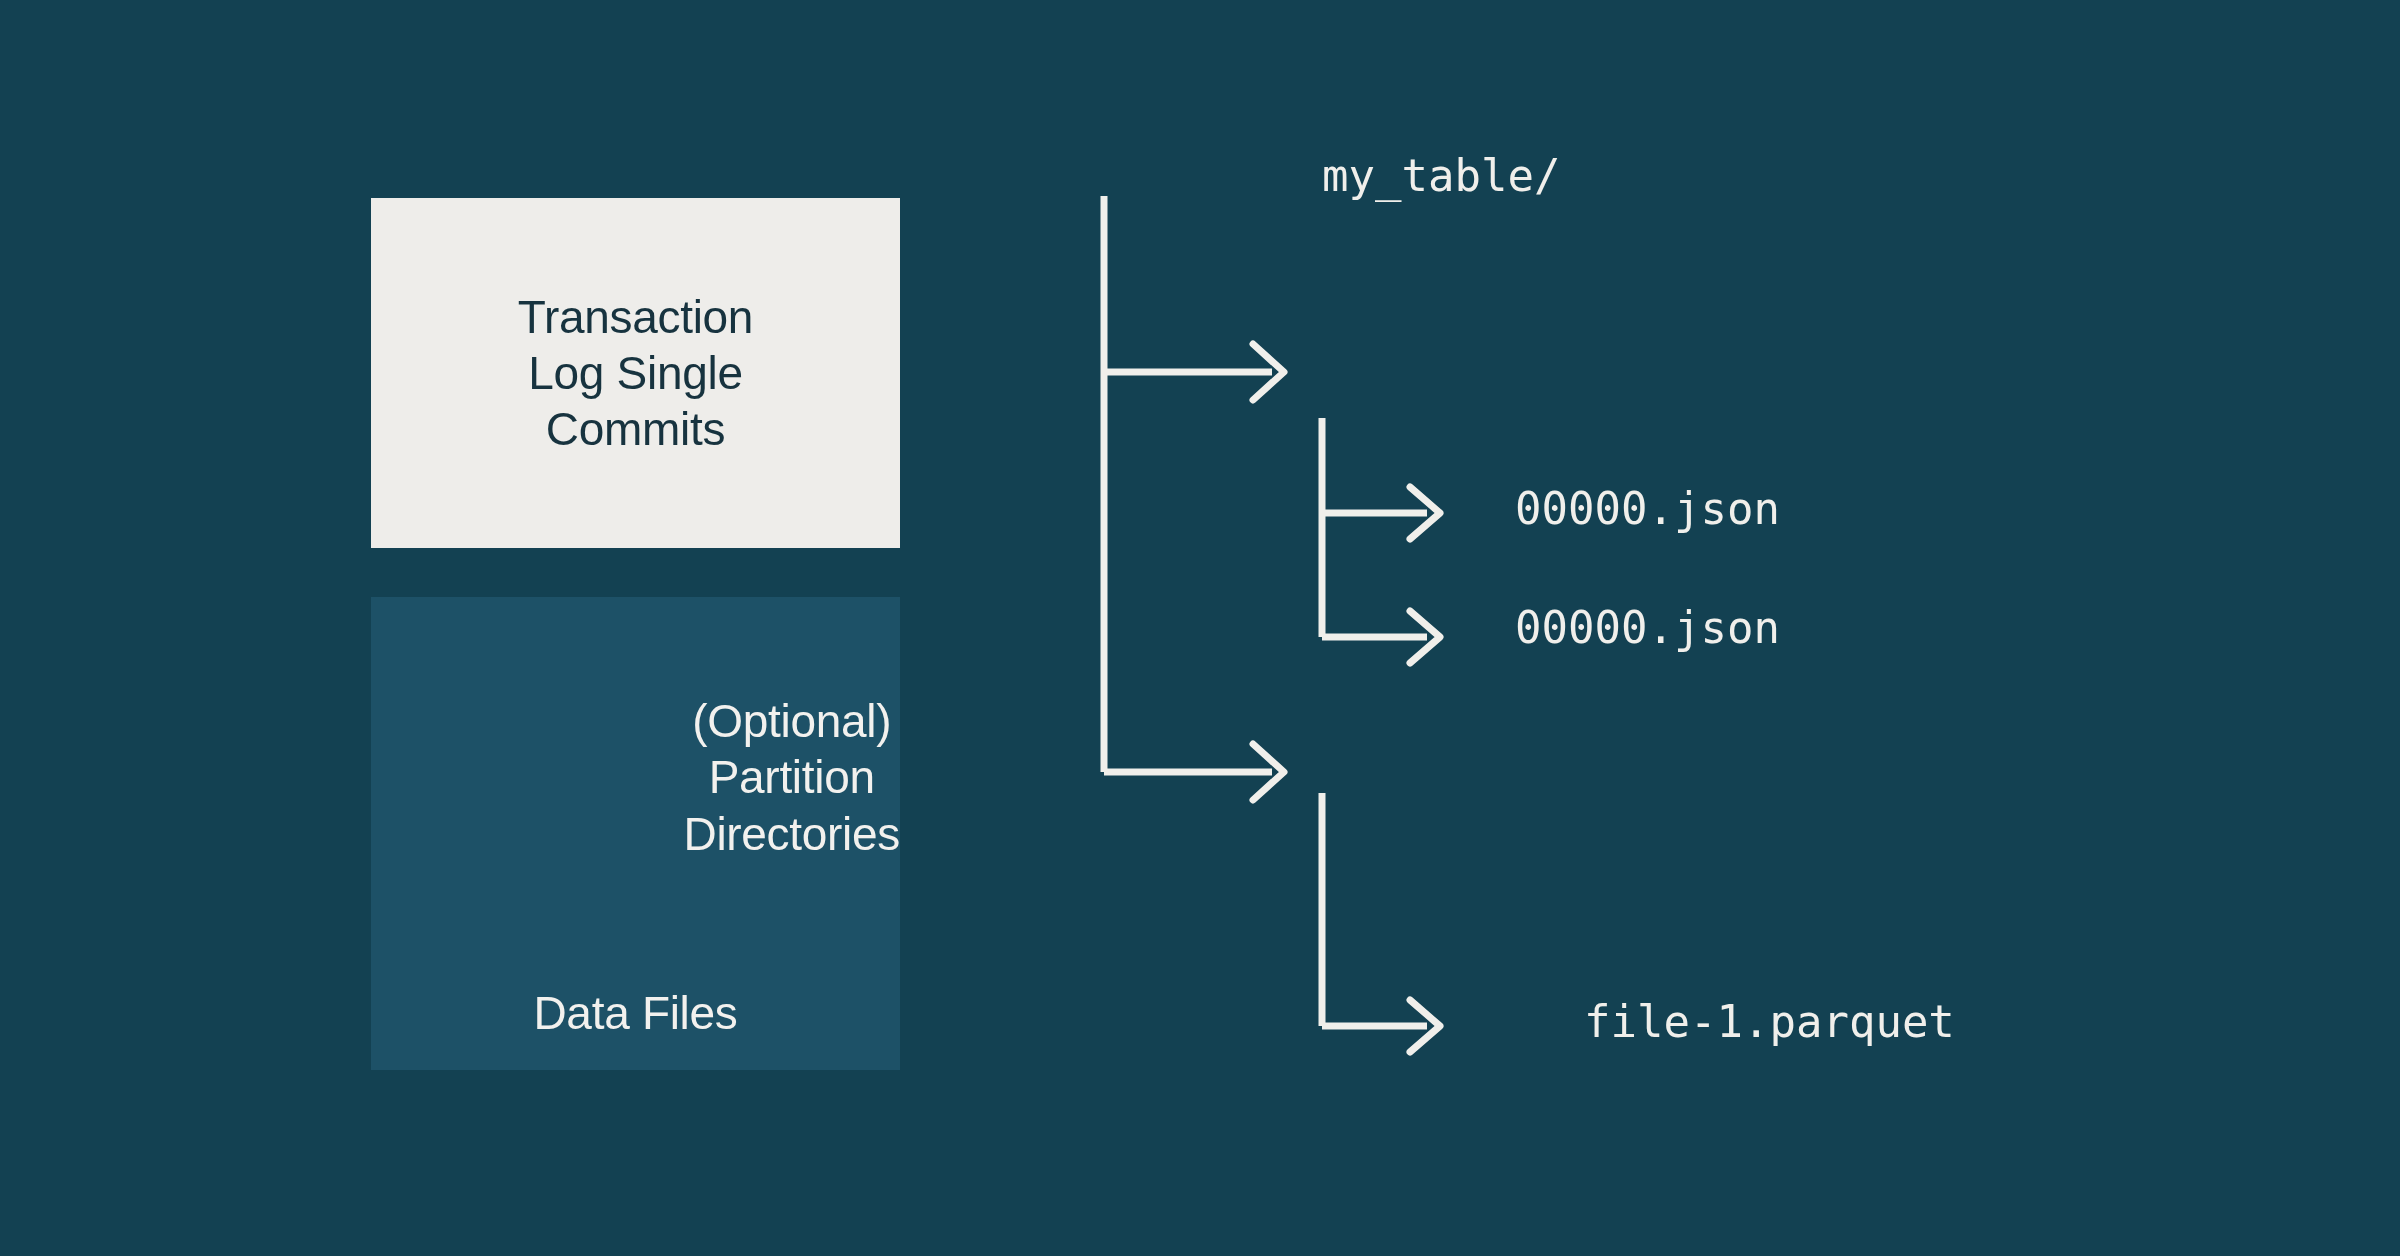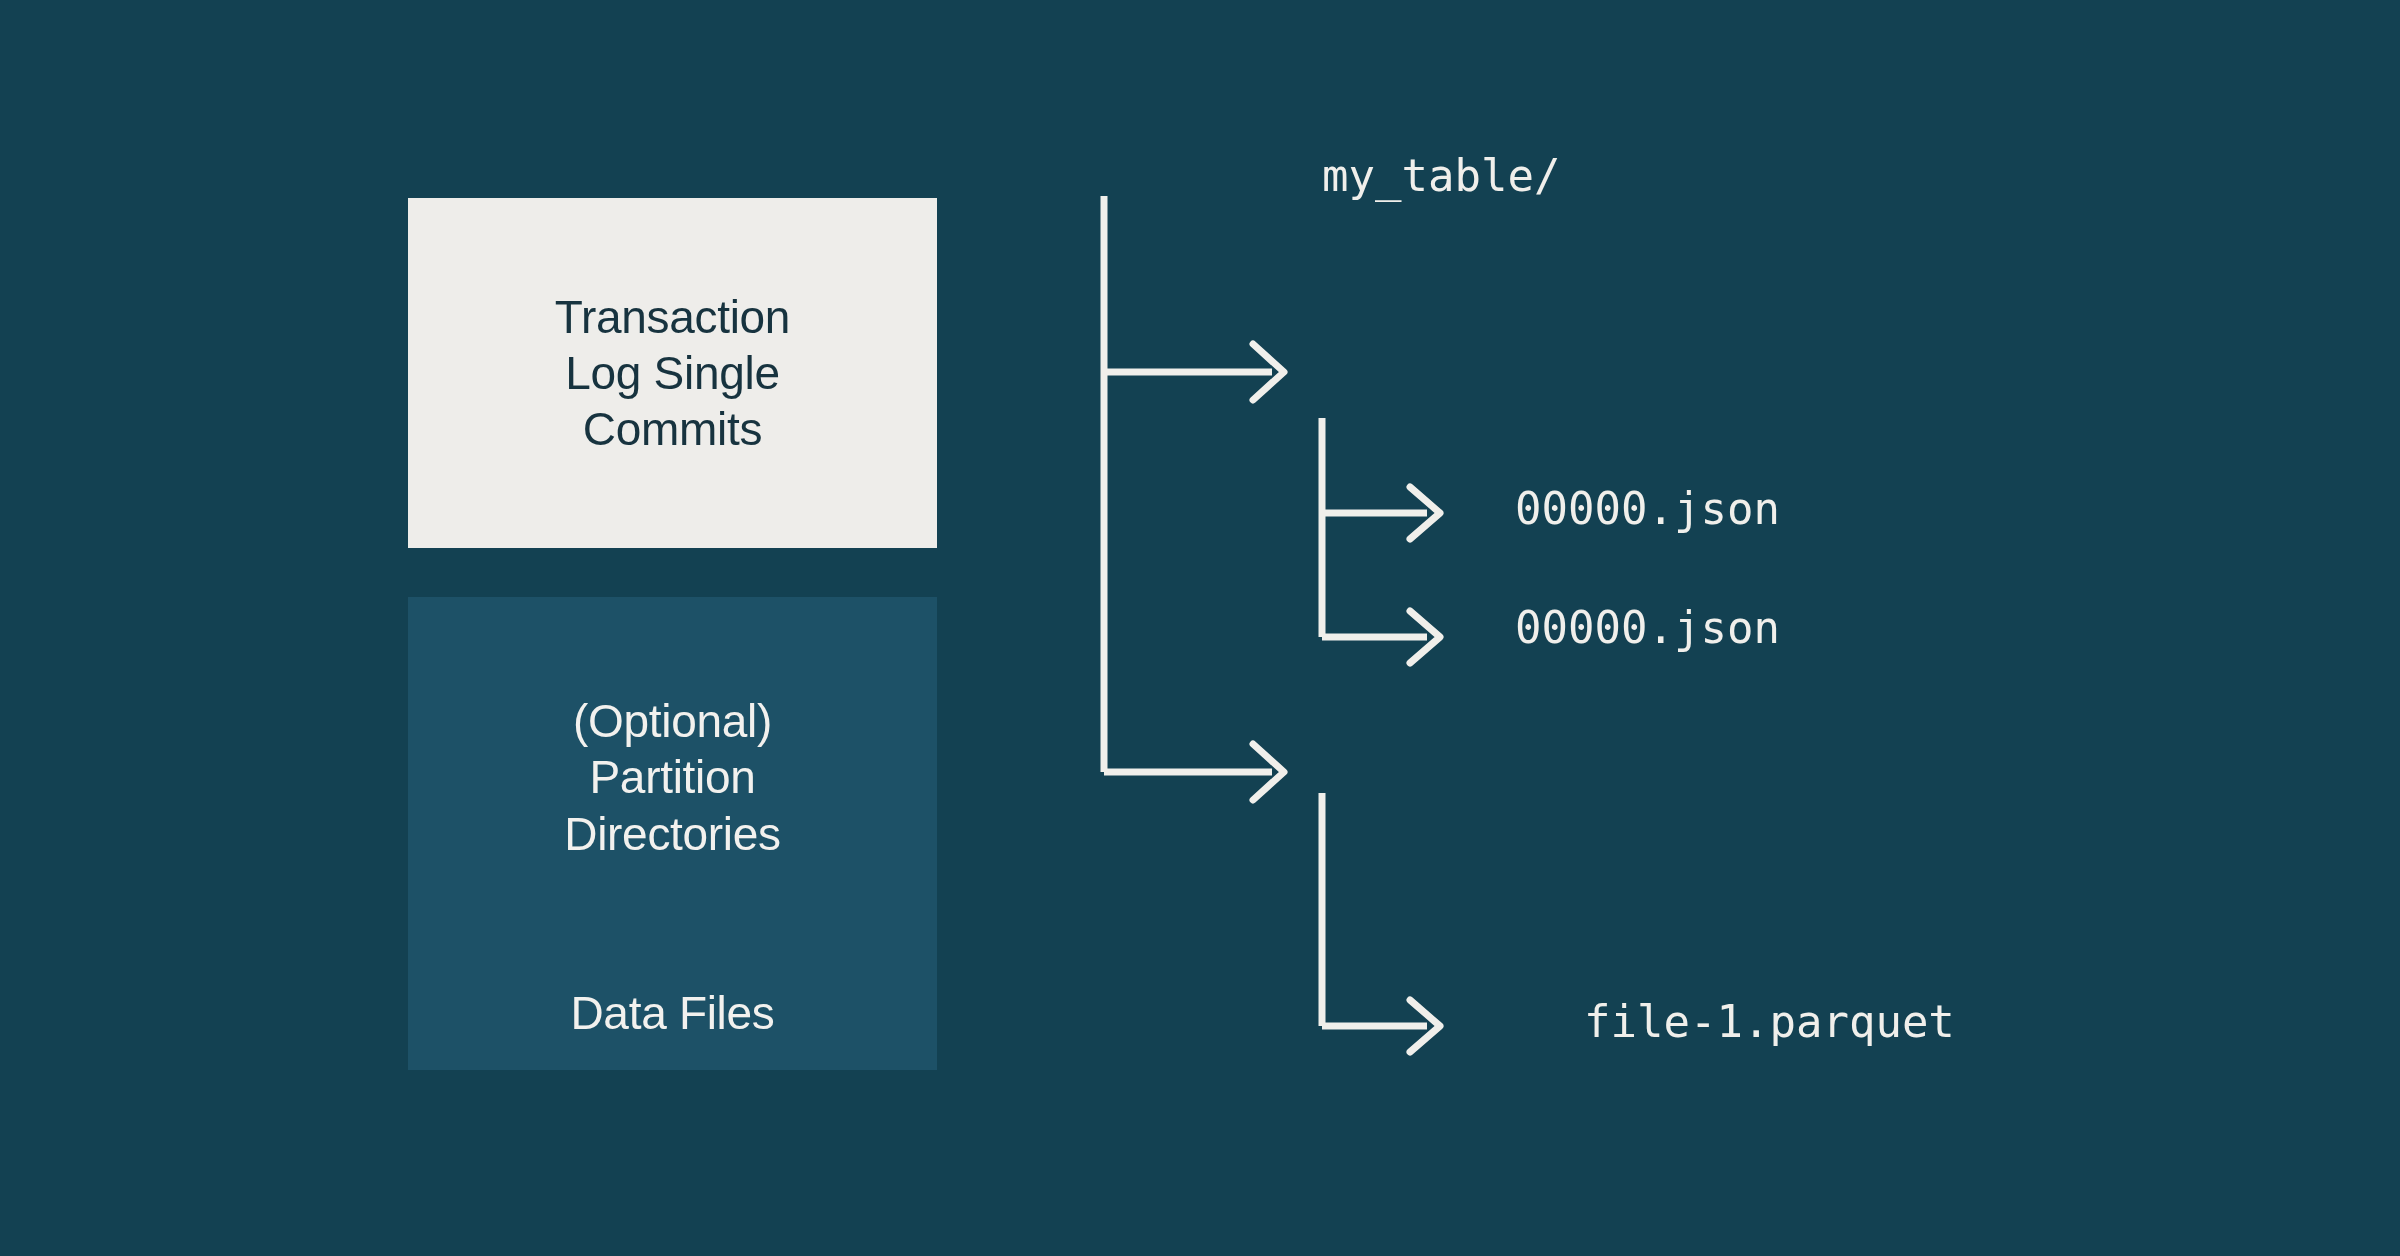--- a/index.html
+++ b/index.html
@@ -19,40 +19,40 @@
   
   .legend-box {
     position: absolute;
     left: 371px;
     width: 529px;
     display: flex;
     align-items: center;
     justify-content: center;
     text-align: center;
     box-sizing: border-box;
-    margin-left: 37px;
   }
   .legend-box .legend-label {
     font-size: 46px;
     line-height: 1.22;
     letter-spacing: -0.3px;
     white-space: pre-line;
   }
 
   #box-transaction-log {
     top: 198px;
     height: 350px;
     background: #eeedea;
   }
   #box-transaction-log .legend-label { color: #17333f; }
 
   #box-partition-directories {
     top: 597px;
     height: 361px;
     background: #1d5167;
+    justify-content: flex-end;
   }
   #box-partition-directories .legend-label { color: #f2f1ee; }
 
   #box-data-files {
     top: 957px;
     height: 113px;
     background: #1d5167;
   }
   #box-data-files .legend-label { color: #f2f1ee; }
 

